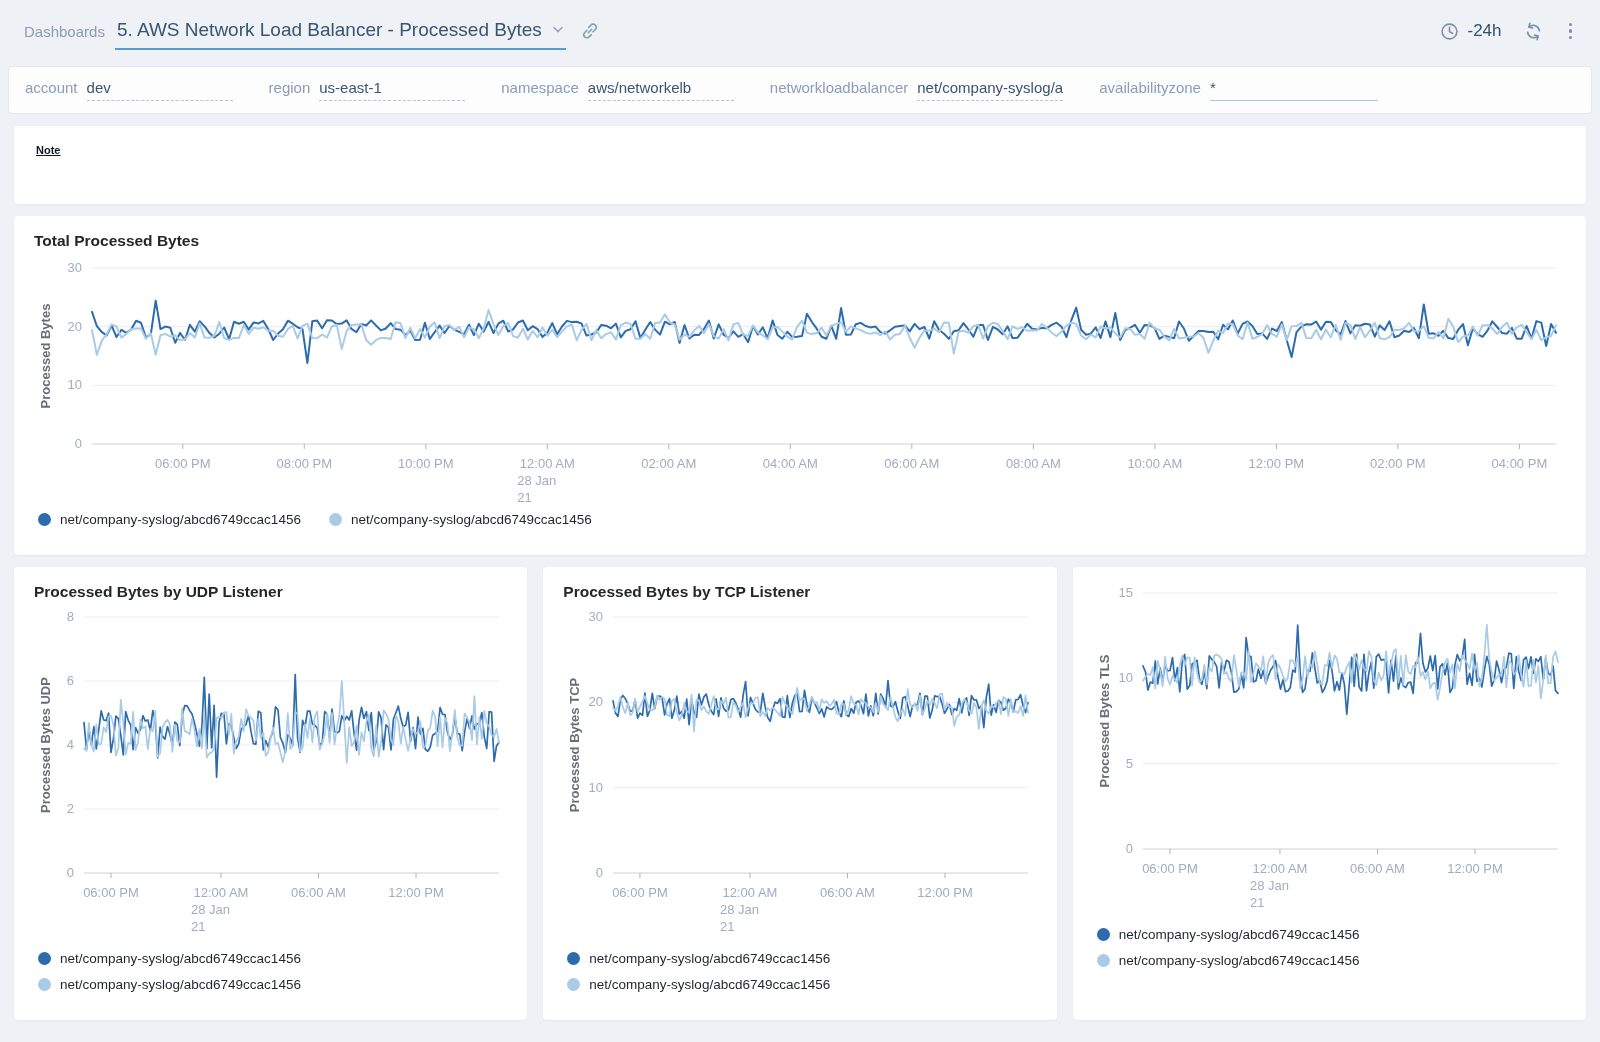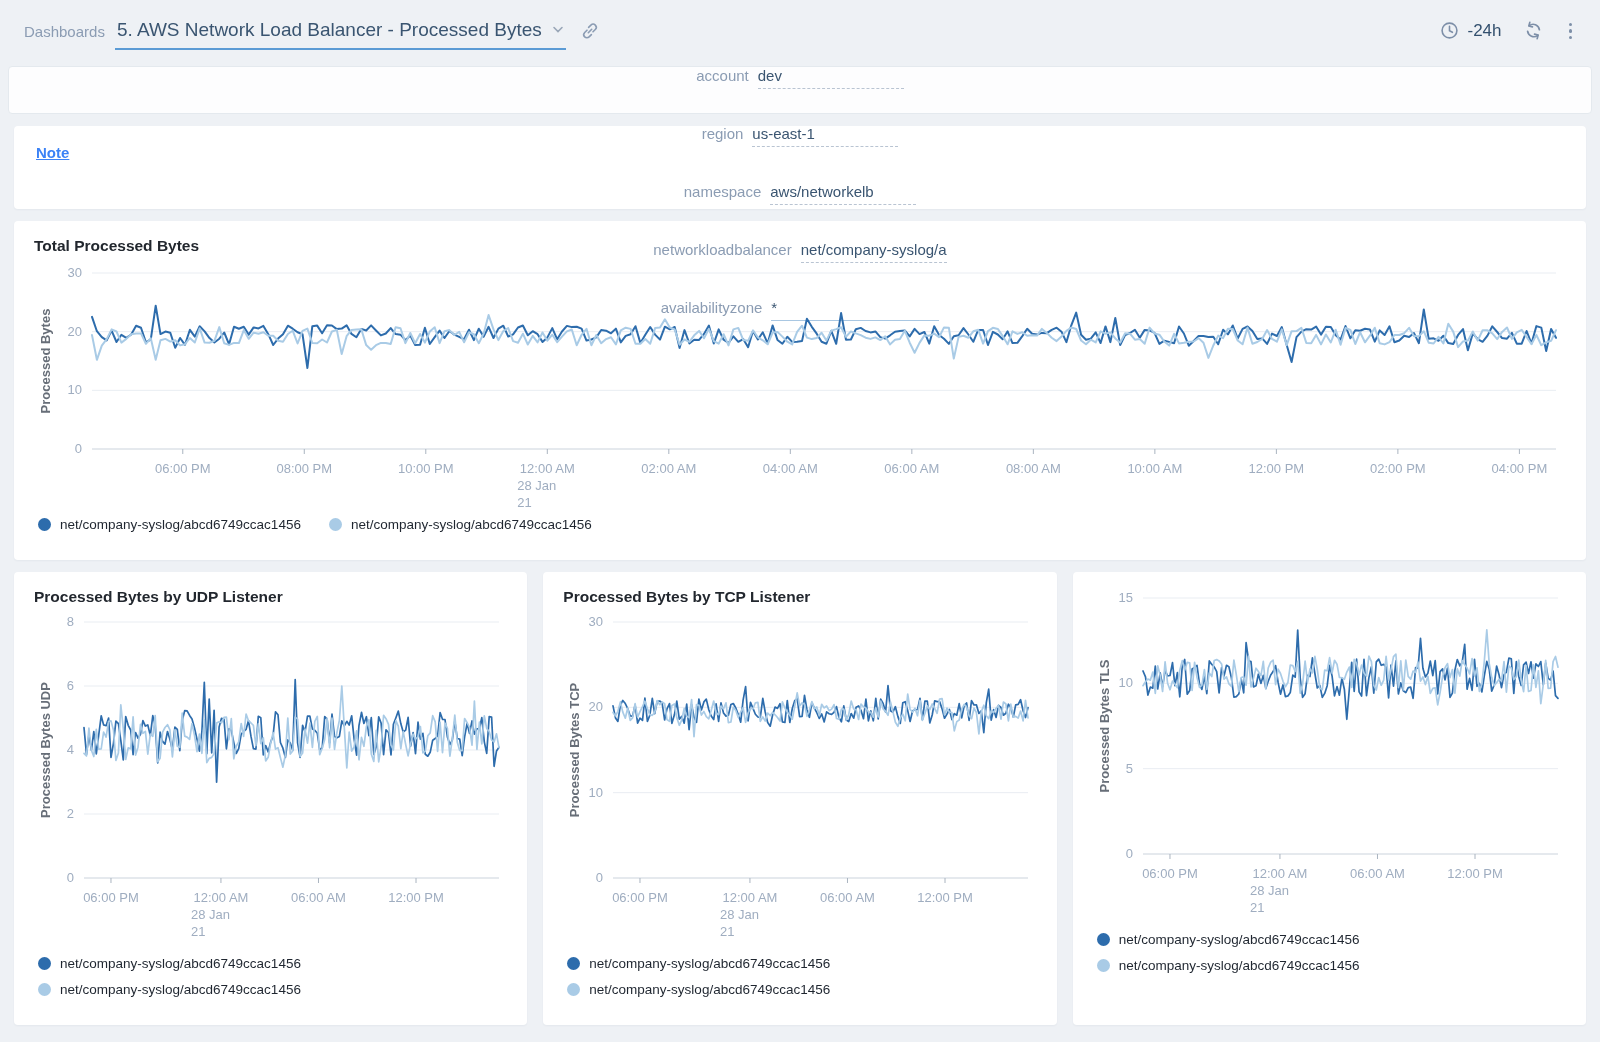--- a/index.html
+++ b/index.html
@@ -9,39 +9,39 @@
     font-family: "Liberation Sans", sans-serif;
     color: #22272e;
   }
   
   .header { height: 62px; display: flex; align-items: center; padding: 0 24px; }
   .crumb { color: #8b9cb3; font-size: 15px; margin-right: 10px; }
   .title-wrap { display: flex; align-items: center; gap: 10px;
     border-bottom: 2px solid #5b9bd5; padding: 6px 2px 7px 2px; cursor: pointer; }
   .title { color: #3a5571; font-size: 19px; white-space: nowrap; }
   .link-btn { margin-left: 14px; display: flex; align-items: center; }
-  .header-right { margin-left: auto; display: flex; align-items: flex-start; gap: 22px; }
+  .header-right { margin-left: auto; display: flex; align-items: flex-end; gap: 22px; }
   .time-btn { display: flex; align-items: center; gap: 8px; color: #33506e; font-size: 17px; cursor: pointer; }
   .icon-btn { display: flex; align-items: center; cursor: pointer; }
   .kebab { display: flex; flex-direction: column; gap: 3px; padding: 2px 4px; }
   .kebab i { width: 3.5px; height: 3.5px; border-radius: 50%; background: #7d8fa8; }
   
   .filters { margin: 4px 8px 0; background: #fdfdfe; border: 1px solid #e4e9ee;
     border-radius: 4px; height: 48px; display: flex; align-items: center;
-    padding: 0 16px; gap: 36px; flex-direction: column; }
+    padding: 0 16px; gap: 36px; }
   .filter { display: flex; align-items: baseline; gap: 9px; }
   .f-label { color: #8b9cb3; font-size: 15px; white-space: nowrap; }
   .f-value { color: #3a5571; font-size: 15px; min-width: 146px; padding-bottom: 4px;
     border-bottom: 1px dashed #b9c4d2; white-space: nowrap; cursor: text; }
   .f-value.solid { border-bottom: 1px solid #a9c7e2; min-width: 168px; }
   
   .card { background: #fff; border-radius: 4px; margin: 12px 14px 0;
     box-shadow: 0 1px 2px rgba(40,60,90,0.05); }
   .note-card { padding: 18px 22px 22px; }
-  .note-title { font-weight: bold; font-size: 15px; color: #3b82f6; margin-bottom: 26px; text-decoration: underline; }
+  .note-title { font-weight: bold; font-size: 11px; color: #0f172a; margin-bottom: 26px; text-decoration: underline; }
   .note-body { font-size: 14px; color: #24272c; }
   .chart-card { padding: 16px 20px 28px; }
   .chart-title { font-weight: bold; font-size: 15.5px; color: #22272e; margin-bottom: 6px; }
   svg text { font-family: "Liberation Sans", sans-serif; }
   .legend-row { display: flex; gap: 28px; margin-top: 2px; padding-left: 4px; }
   .legend-col { display: flex; flex-direction: column; gap: 11px; margin-top: 10px; padding-left: 4px; }
   .legend-item { display: flex; align-items: center; gap: 9px; font-size: 13.5px; color: #1f2630; cursor: pointer; }
   .dot { width: 13px; height: 13px; border-radius: 50%; flex: 0 0 auto; }
   .small-grid { display: grid; grid-template-columns: 1fr 1fr 1fr; gap: 16px; margin: 12px 14px 0; }
   .small-grid .chart-card { margin: 0; }

